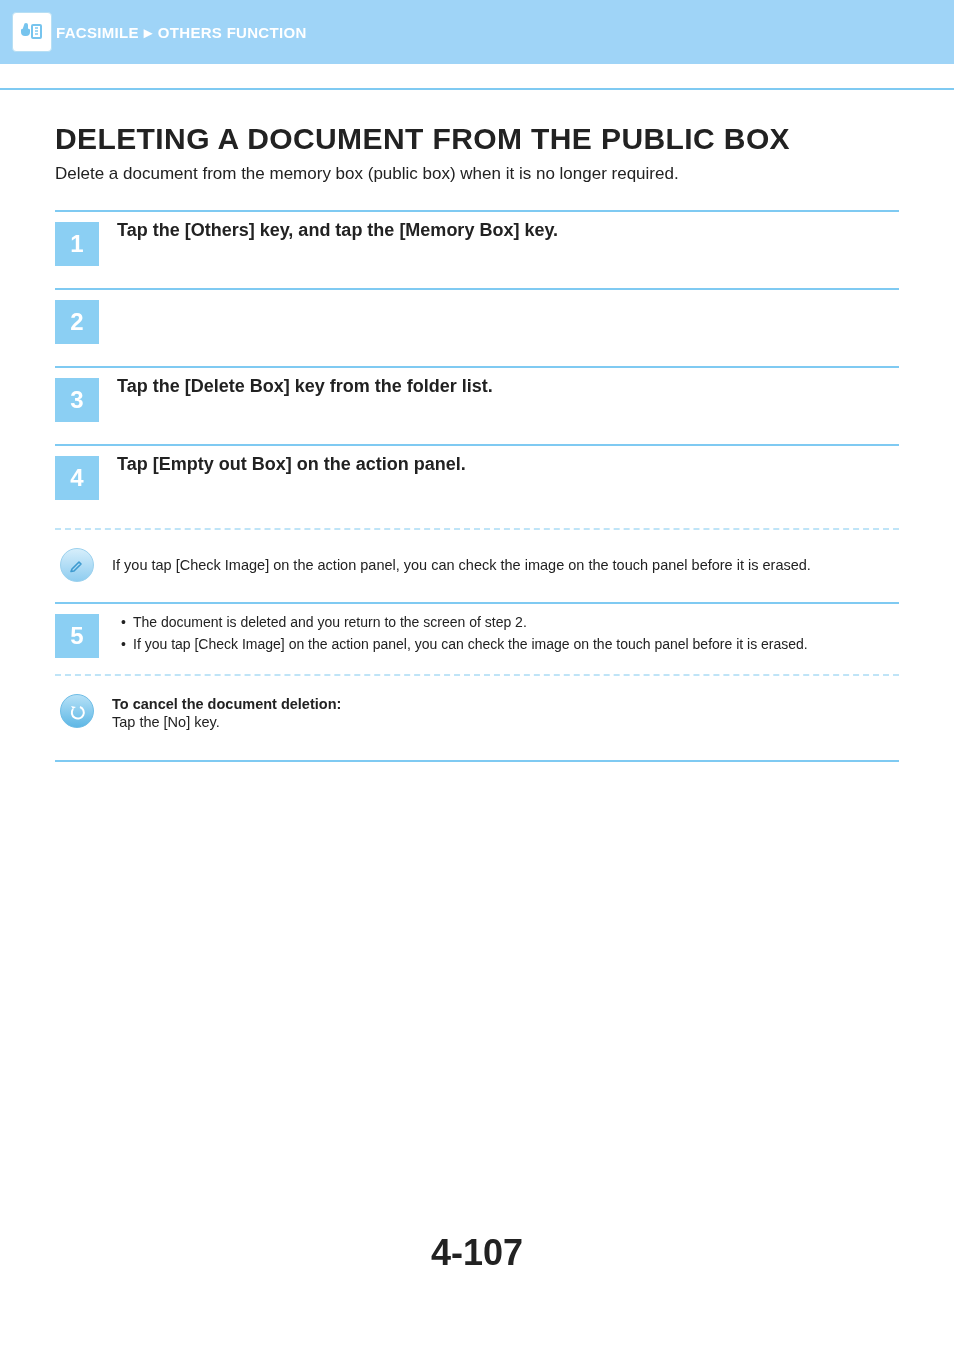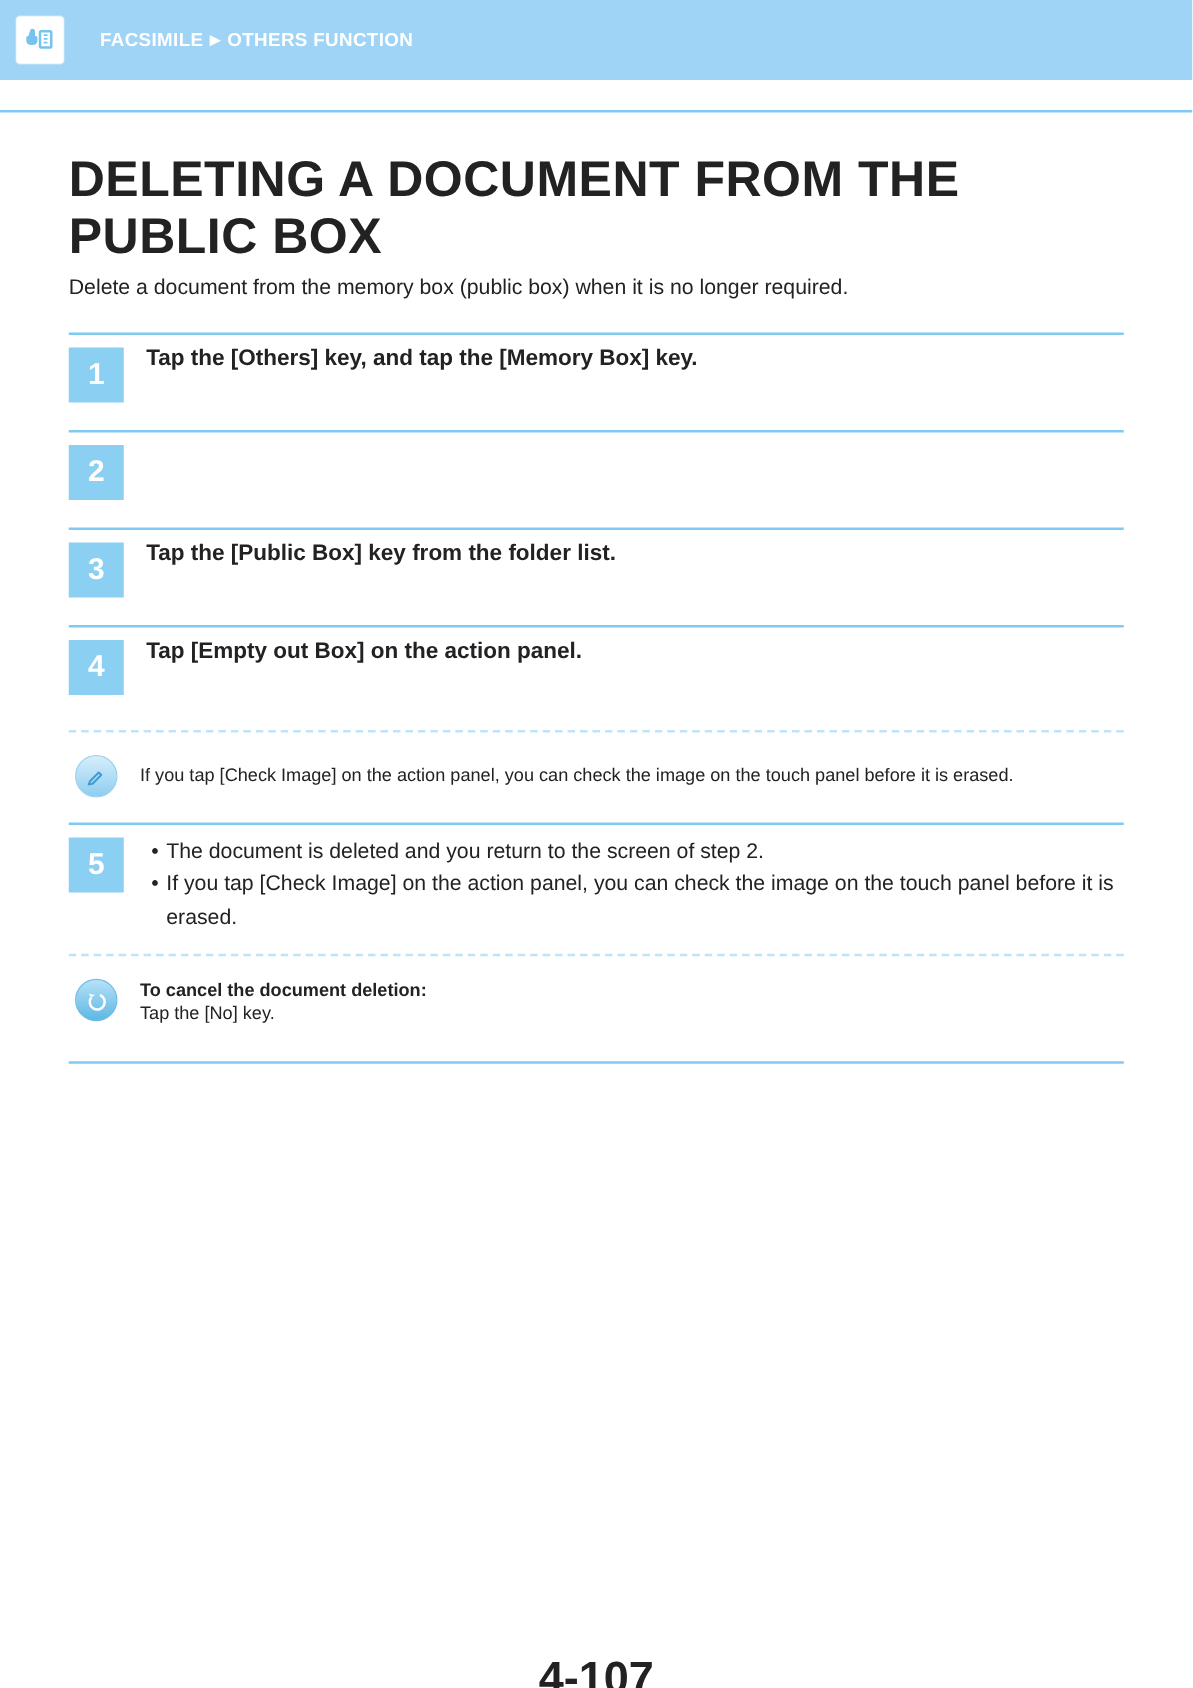--- a/index.html
+++ b/index.html
@@ -3,21 +3,21 @@
 <meta charset="utf-8">
 <style>
   * { box-sizing: border-box; margin: 0; padding: 0; }
   html, body { width: 954px; background: #fff; font-family: Arial, Helvetica, sans-serif; color: #222; }
   .header-band {
     background: #9fd4f7;
     height: 64px;
     display: flex;
     align-items: center;
     padding-left: 12px;
-    gap: 28px;
+    gap: 4px;
   }
   .header-icon-tile {
     width: 40px; height: 40px;
     background: #fff;
     border: 1px solid #b7dff4;
     border-radius: 4px;
     display: flex; align-items: center; justify-content: center;
   }
   .breadcrumb {
     color: #fff;
@@ -29,21 +29,21 @@
   .divider-thin {
     height: 2px;
     background: #7fcaf2;
     margin-top: 24px;
     margin-bottom: 0;
   }
   .content {
     padding: 18px 55px 0 55px;
   }
   .page-title {
-    font-size: 40px;
+    font-size: 30px;
     font-weight: 700;
     letter-spacing: 0.4px;
     margin-top: 14px;
     margin-bottom: 8px;
   }
   .intro {
     font-size: 17px;
     margin-bottom: 26px;
   }
   .step {
@@ -69,21 +69,21 @@
   .step-title {
     font-size: 18px;
     font-weight: 700;
     margin-bottom: 6px;
   }
   .step-bullets {
     list-style: none;
     padding-left: 4px;
   }
   .step-bullets li {
-    font-size: 17px;
+    font-size: 14px;
     line-height: 1.55;
     position: relative;
     padding-left: 12px;
   }
   .step-bullets li::before {
     content: "•";
     position: absolute;
     left: 0;
   }
   .dashed-sep {
@@ -157,21 +157,21 @@
         <div class="step-body">
           <div class="step-title">Tap the [Others] key, and tap the [Memory Box] key.</div>
         </div>
       </div>
       <div class="step">
         <div class="step-num">2</div>
       </div>
       <div class="step">
         <div class="step-num">3</div>
         <div class="step-body">
-          <div class="step-title">Tap the [Public Box] key from the folder list.</div>
+          <div class="step-title">Tap the [Delete Box] key from the folder list.</div>
         </div>
       </div>
       <div class="step">
         <div class="step-num">4</div>
         <div class="step-body">
           <div class="step-title">Tap [Empty out Box] on the action panel.</div>
         </div>
       </div>
     </div>
 

